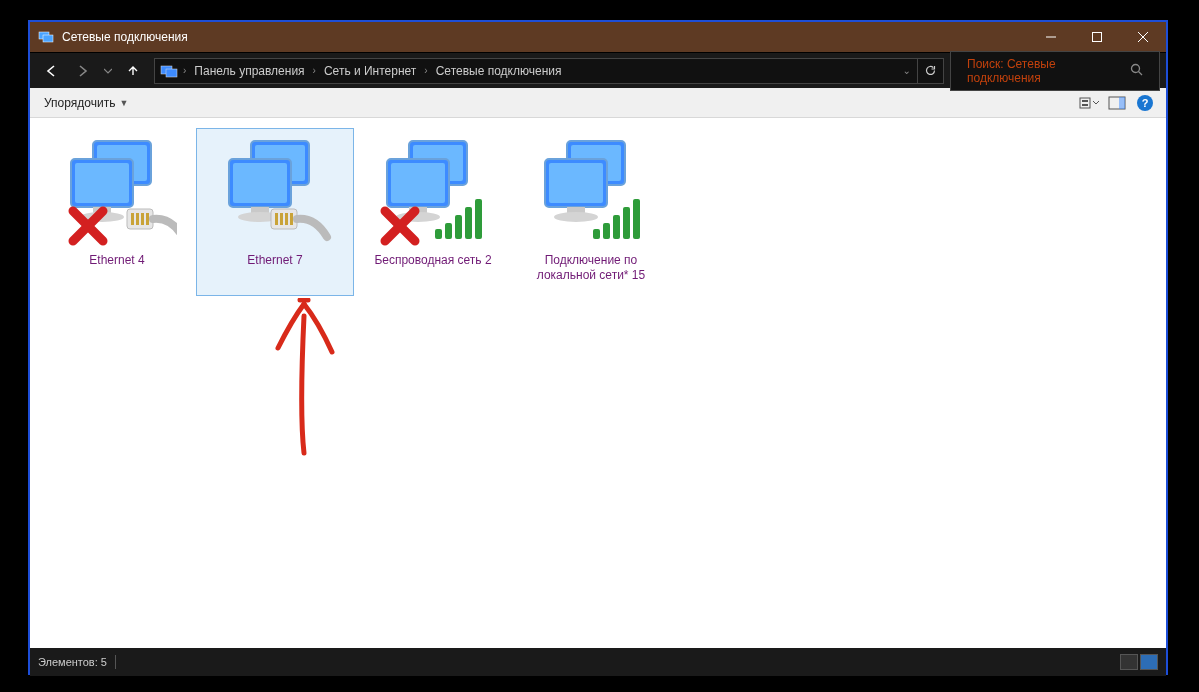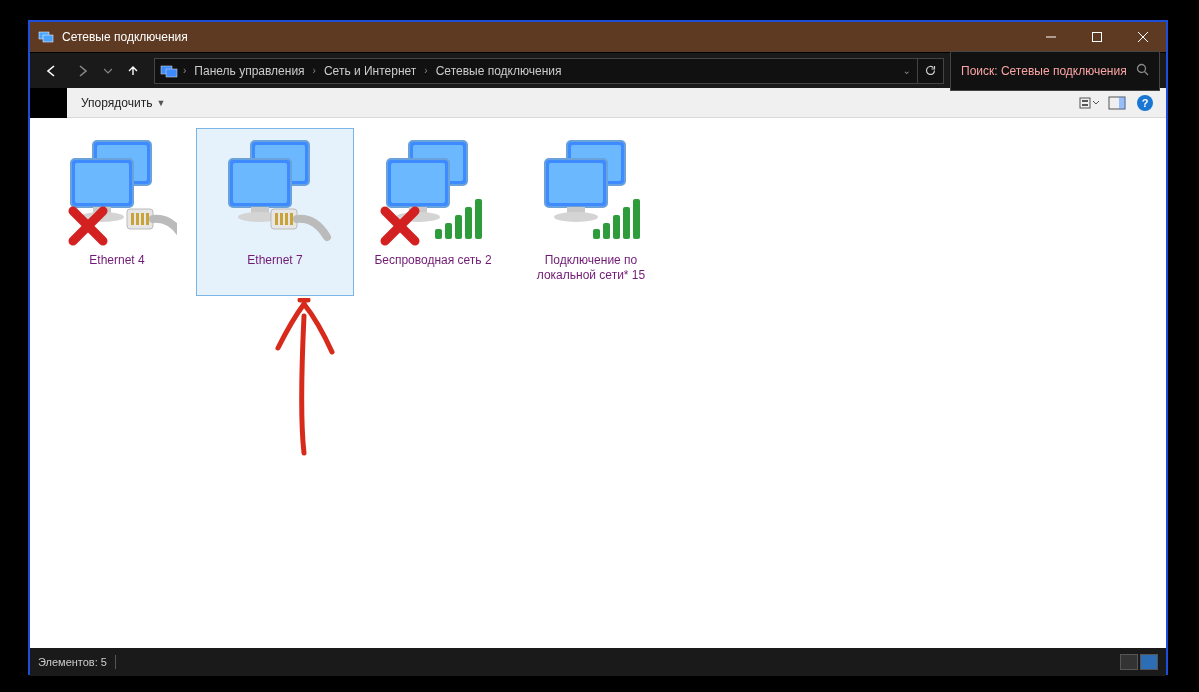--- a/index.html
+++ b/index.html
@@ -13,24 +13,24 @@
   
   .navbar { height: 36px; background: #1a1a1a; border-top: 1px solid #000; display: flex; align-items: center; padding: 0 6px; gap: 2px; }
   .navbtn { width: 30px; height: 28px; display: flex; align-items: center; justify-content: center; color: #888; }
   .navbtn.enabled { color: #fff; }
   .addrbox { flex: 1; height: 26px; background: #111; border: 1px solid #444; display: flex; align-items: center; color: #ccc; font-size: 12px; margin: 0 4px; }
   .addrbox .seg { padding: 0 6px; display: flex; align-items: center; height: 100%; }
   .addrbox .chev { color: #888; font-size: 10px; padding: 0 2px; }
   .addrbox .folder { width: 20px; height: 20px; margin: 0 2px 0 4px; display:inline-flex; align-items:center; justify-content:center;}
   .addrbox .spacer { flex: 1; }
   .refreshbtn { width: 26px; height: 24px; display:flex; align-items:center; justify-content:center; color:#ccc;}
-  .searchbox { width: 210px; height: 40px; background: #111; border: 1px solid #444; display: flex; align-items: center; padding: 0 10px; color: #fca5a5; }
+  .searchbox { width: 210px; height: 40px; background: #111; border: 1px solid #444; display: flex; align-items: center; padding: 0 16px; color: #c2410c; }
   .searchbox .sicon { margin-left: auto; }
   
-  .toolbar { height: 30px; background: #f0f0f0; border-bottom: 1px solid #d8d8d8; display: flex; align-items: center; padding: 0 8px; margin-left: 37px; }
+  .toolbar { height: 30px; background: #f0f0f0; border-bottom: 1px solid #d8d8d8; display: flex; align-items: center; padding: 0 8px; }
   .toolbtn { padding: 4px 6px; color: #222; font-size: 12px; display: flex; align-items: center; gap: 4px; }
   .toolright { margin-left: auto; display: flex; align-items: center; gap: 2px; }
   .iconbtn { width: 26px; height: 22px; display:flex; align-items:center; justify-content:center; border:1px solid transparent;}
   .helpcircle { width:16px; height:16px; border-radius:50%; background:#1976d2; color:#fff; font-size:11px; font-weight:bold; display:flex; align-items:center; justify-content:center;}
   
   .content { background: #fff; height: 530px; padding: 10px 8px; display: flex; flex-wrap: wrap; align-content: flex-start; position: relative; }
   .item { width: 158px; height: 168px; display: flex; flex-direction: column; align-items: center; padding: 4px; border: 1px solid transparent; }
   .item.selected { border: 1px solid #7bb5e8; background: #e6f2fb; }
   .item .ico { width: 120px; height: 120px; display: flex; align-items: center; justify-content: center; position: relative; }
   .item .lbl { text-align: center; font-size: 12px; color: #701a75; line-height: 1.25; padding: 0 2px; }

